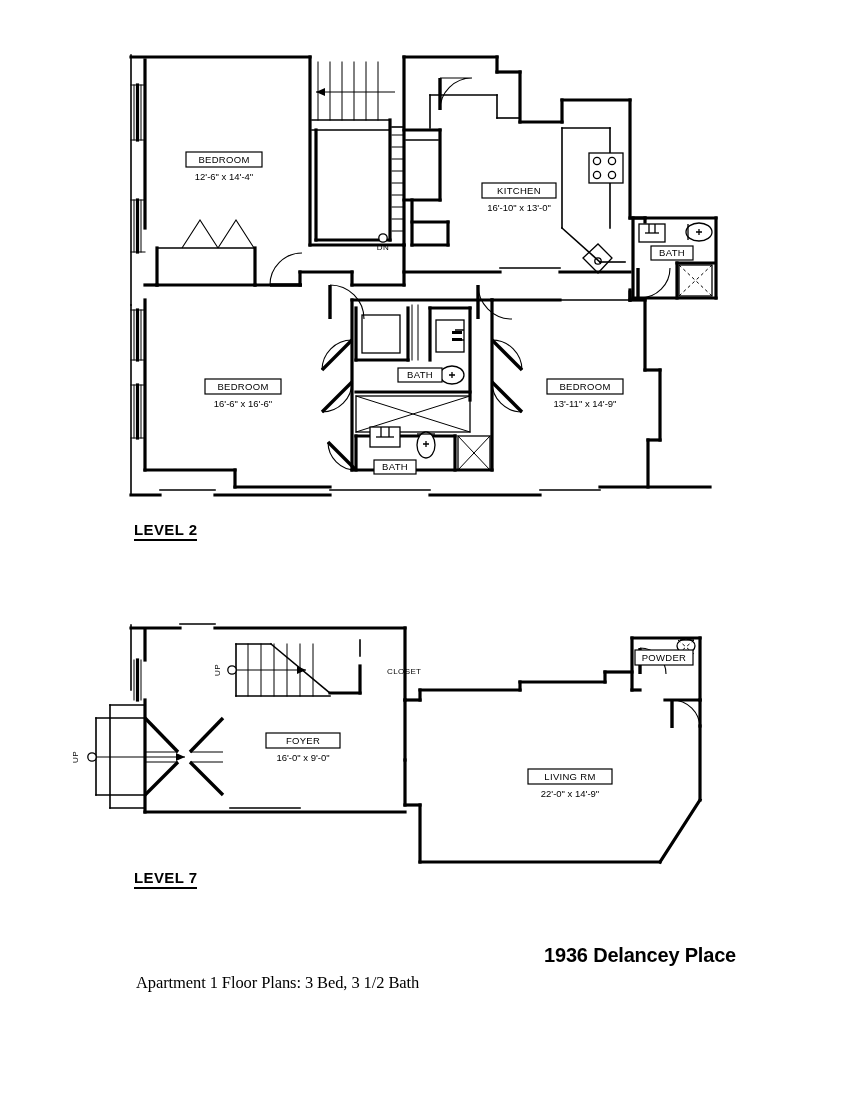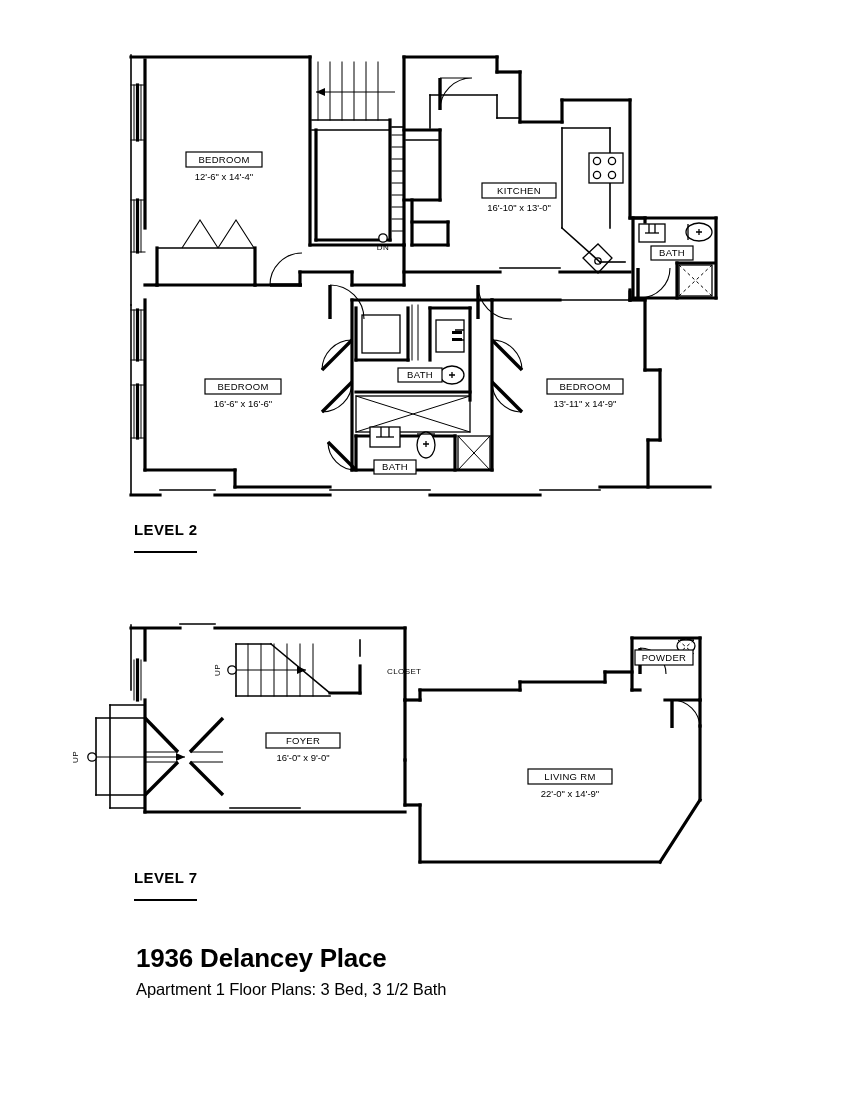--- a/index.html
+++ b/index.html
@@ -69,42 +69,43 @@
     letter-spacing: 0.4px;
   }
 
   .level-title {
     position: absolute;
     font-family: "Liberation Sans", sans-serif;
     font-size: 15px;
     font-weight: bold;
     letter-spacing: 0.4px;
     border-bottom: 2.5px solid #000;
-    padding-bottom: 13px;
+    padding-bottom: 1px;
     line-height: 1.15;
   }
   #level2-title { left: 134px; top: 521px; }
   #level1-title { left: 134px; top: 869px; }
 
   #titleblock {
     position: absolute;
     left: 136px;
     top: 944px;
     width: 600px;
   }
   #title-main {
     font-family: "Liberation Sans", sans-serif;
-    font-size: 26px;
+    font-size: 20px;
     font-weight: bold;
     letter-spacing: -0.2px;
     line-height: 1.15;
     margin: 0 0 6px 0;
+    text-align: right;
   }
   #title-sub {
-    font-family: Liberation Sans, sans-serif;
+    font-family: Liberation Serif, serif;
     font-size: 16.5px;
     font-weight: normal;
     letter-spacing: -0.1px;
     line-height: 1.2;
     margin: 0;
   }
 </style>
 </head>
 <body>
 

